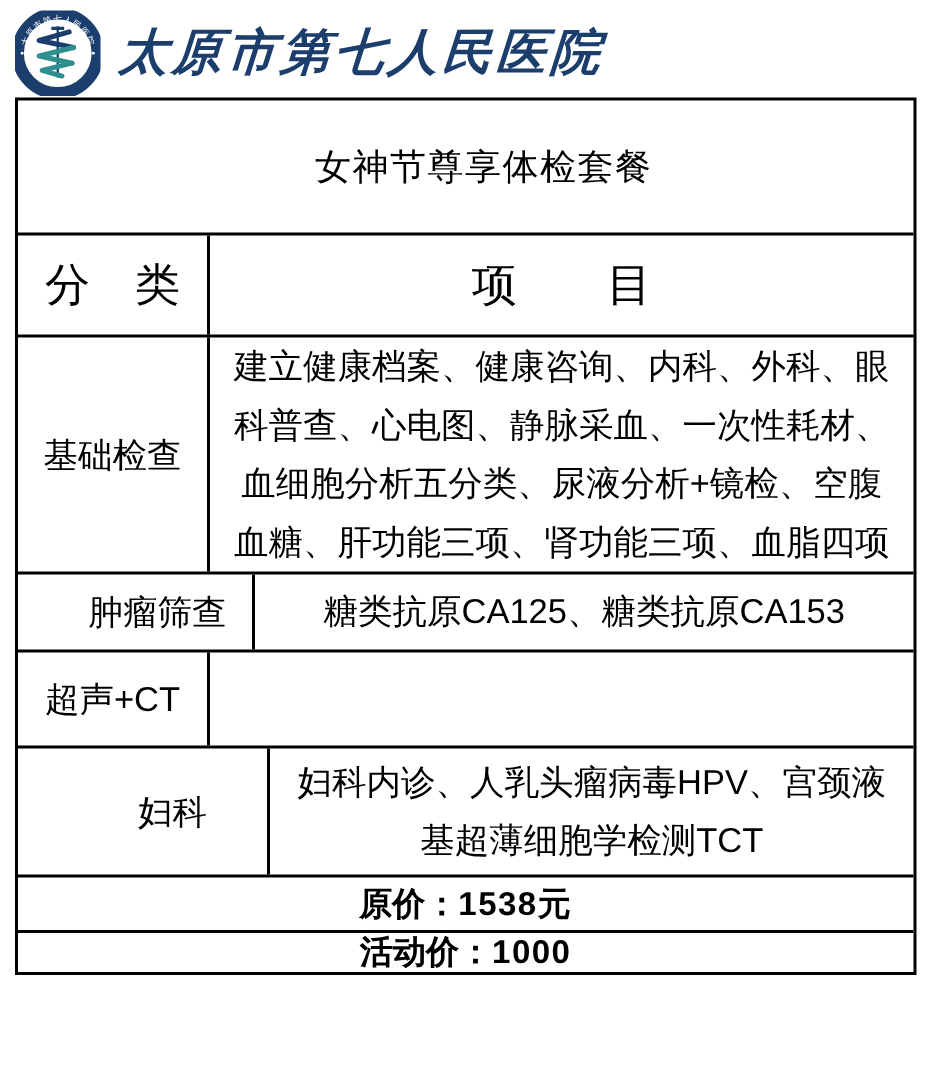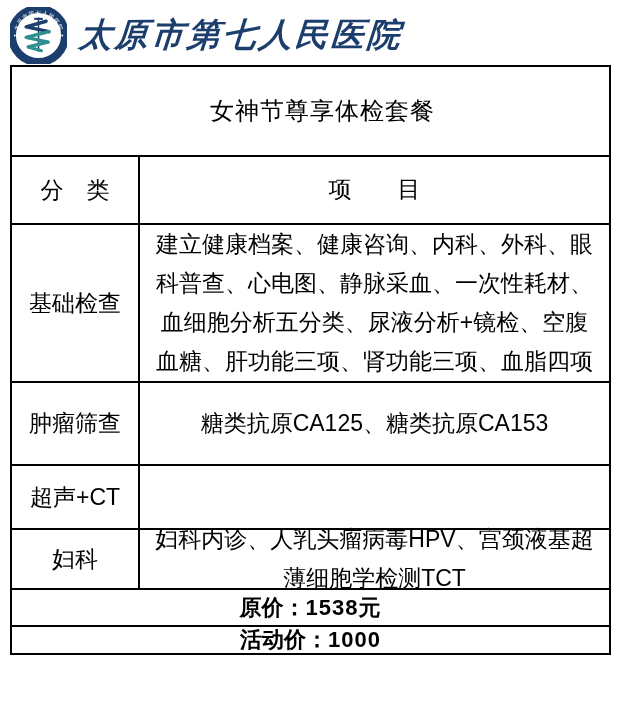--- a/index.html
+++ b/index.html
@@ -18,32 +18,32 @@
   }
 
   
   .pkg-table { position:absolute; left:10px; top:65px; width:601px; border:2px solid #000; background:#fff; }
   .row { display:flex; align-items:stretch; }
   .row + .row { border-top:2px solid #000; }
 
   .r-title   { height:88px; }
   .r-head    { height:68px; }
   .r-basic   { height:158px; }
-  .r-tumor   { height:83px; }
+  .r-tumor   { height:52px;padding-left:30px; }
   .r-ultra   { height:64px; }
-  .r-gyn     { height:60px; }
+  .r-gyn     { height:86px;padding-left:40px; }
   .r-price1  { height:37px; }
   .r-price2  { height:28px; }
 
   .cell { display:flex; align-items:center; justify-content:center; text-align:center; }
   .cat   { width:128px; flex:0 0 128px; border-right:2px solid #000; font-size:23px; }
   .items { flex:1 1 auto; font-size:23px; line-height:1.7; padding:2px 12px; }
 
   .title-cell { flex:1; font-size:24px; letter-spacing:1px;padding-left:24px; }
-  .head .cat, .head .items { font-size:23px; }
+  .head .cat, .head .items { font-size:30px; }
 
   .price-cell { flex:1; font-weight:bold; font-size:22px;border-radius:16px; }
   .price-cell .num { letter-spacing:1px; }
 </style>
 </head>
 <body>
 
 <div class="page">
 
   <header class="brand">

